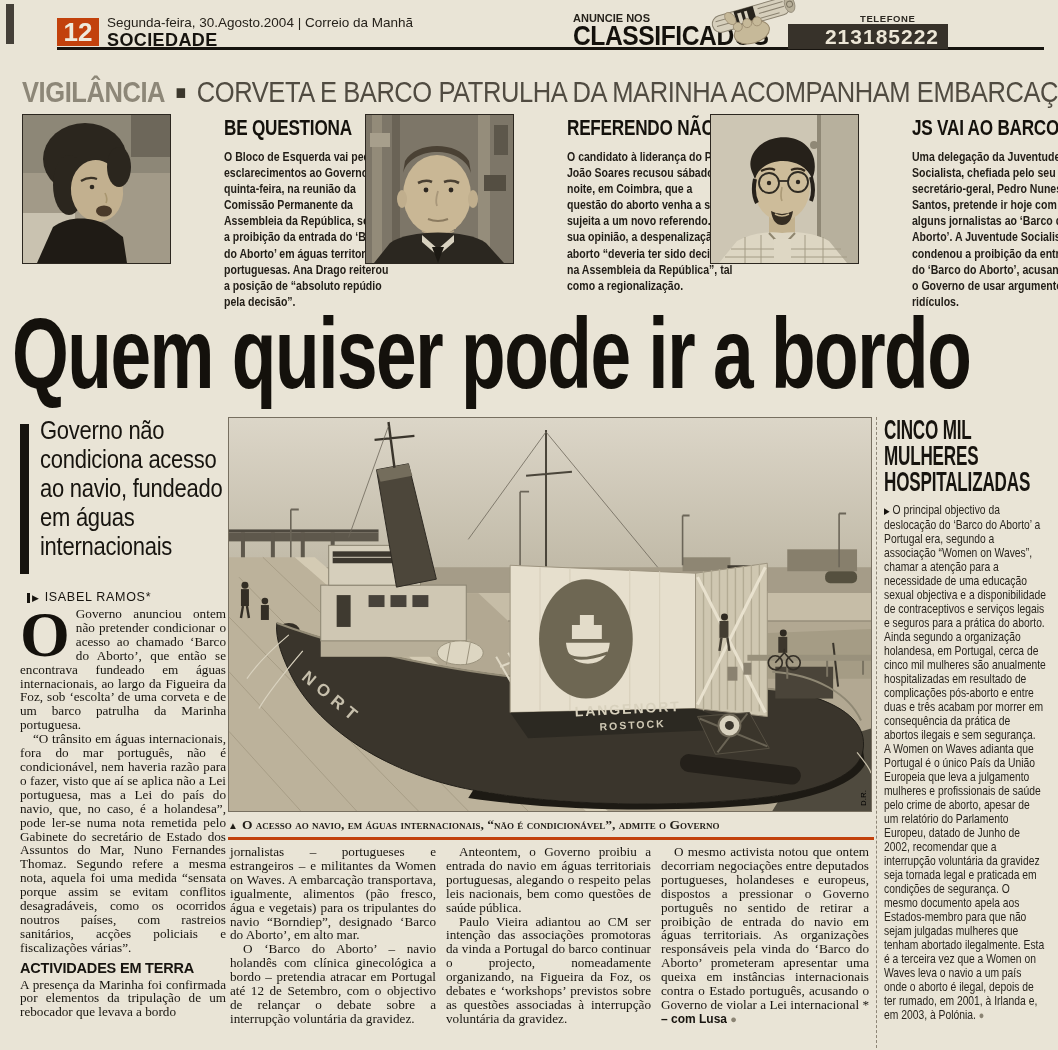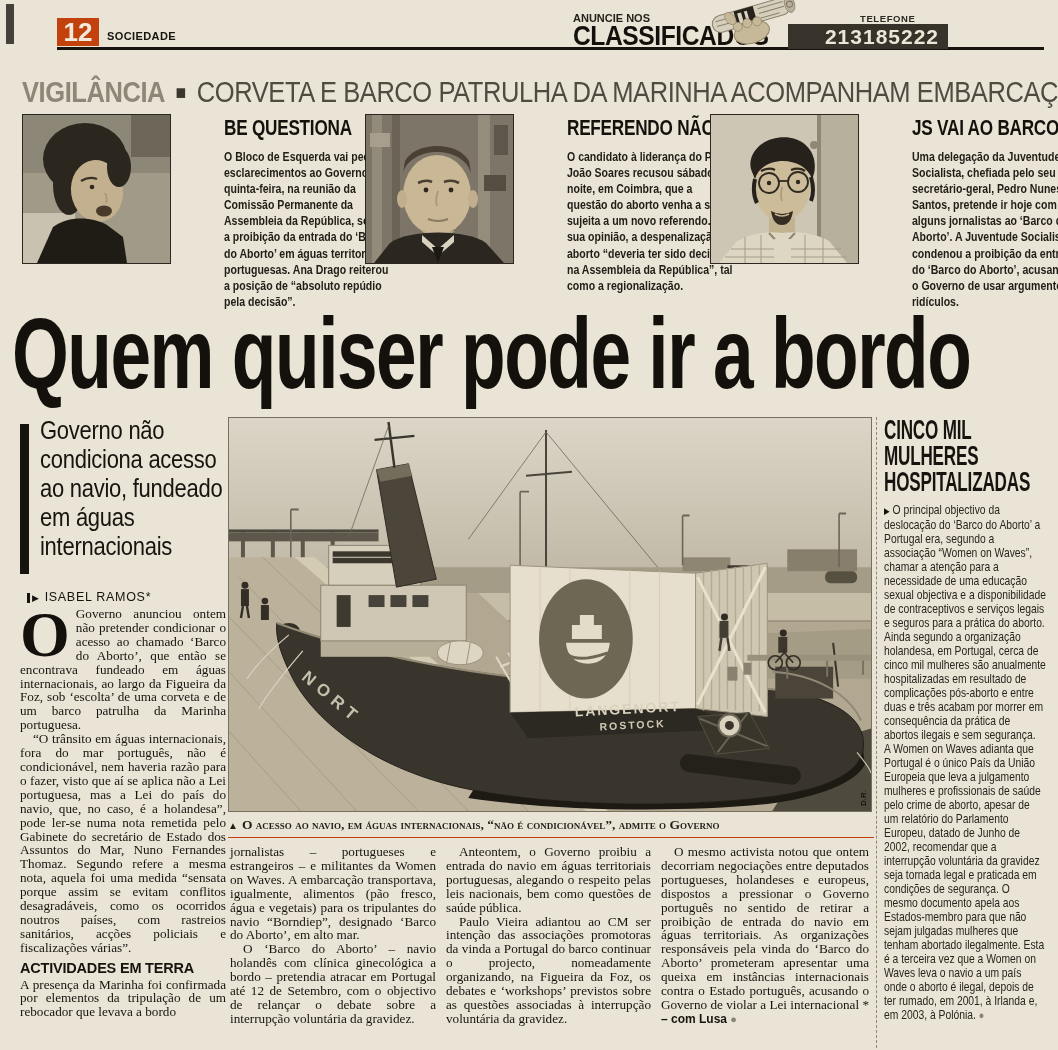--- a/index.html
+++ b/index.html
@@ -4,21 +4,21 @@
 <style>
   html,body{margin:0;padding:0;background:#6f6a5e;}
   .page{position:relative;width:1058px;height:1050px;background:#e9e4d6;overflow:hidden;
         font-family:"Liberation Sans",sans-serif;color:#1d1a15;}
   
   .artifact{position:absolute;left:6px;top:4px;width:8px;height:40px;background:#1b1711;opacity:.8;}
   .top-rule{position:absolute;left:57px;top:47px;width:987px;height:3px;background:#17140f;}
   .pagenum{position:absolute;left:57px;top:18px;width:42px;height:28px;background:#c2410c;color:#efeadb;
            font-size:26px;font-weight:bold;text-align:center;line-height:28px;}
   .dateline{position:absolute;left:107px;top:15px;font-size:13.5px;color:#26221b;}
-  .section{position:absolute;left:107px;top:30px;font-size:11px;font-weight:bold;letter-spacing:.4px;color:#17140f;}
+  .section{position:absolute;left:107px;top:30px;font-size:18px;font-weight:bold;letter-spacing:.4px;color:#17140f;}
   .ad-anuncie{position:absolute;left:573px;top:12px;font-size:11px;font-weight:bold;color:#26221b;}
   .ad-class{position:absolute;left:573px;top:20px;font-size:28px;font-weight:800;letter-spacing:-.5px;
             transform:scaleX(.88);transform-origin:left top;white-space:nowrap;color:#14110c;}
   .hand-art{position:absolute;left:688px;top:0px;}
   .phone-box{position:absolute;left:788px;top:24px;width:132px;height:25px;background:#37322a;color:#ece6d6;
              font-size:21px;font-weight:800;text-align:center;line-height:25px;letter-spacing:1px;padding-left:28px;}
   .phone-label{position:absolute;left:860px;top:13px;font-size:9.5px;font-weight:bold;letter-spacing:.6px;color:#2c2822;}
   
   .kicker{position:absolute;left:22px;top:76px;white-space:nowrap;transform:scaleX(.88);transform-origin:left top;
           font-size:29px;}
@@ -48,21 +48,21 @@
   .bodycol p.indent{text-indent:13px;}
   .col1{position:absolute;left:20px;top:607px;width:206px;}
   .dropcap{float:left;font-size:64px;line-height:50px;font-weight:bold;padding:3px 6px 0 0;color:#14110c;
            font-family:"Liberation Serif",serif;}
   .subhead{font-family:"Liberation Sans",sans-serif;font-weight:800;font-size:14.5px;letter-spacing:-.2px;
            margin:7px 0 2px !important;text-indent:0 !important;text-align:left;}
   
   .main-photo{position:absolute;left:228px;top:417px;width:644px;height:395px;border:1px solid #776f60;
               box-sizing:border-box;background:#c9c2b1;}
   .caption{position:absolute;left:228px;top:817px;width:646px;font-family:"Liberation Serif",serif;font-weight:bold;
-           font-size:13.5px;font-variant:small-caps;color:#211d17;border-bottom:1px solid #c2410c;padding-bottom:4px;}
+           font-size:13.5px;font-variant:small-caps;color:#211d17;border-bottom:3px solid #c2410c;padding-bottom:4px;}
   .cap-marker{font-size:10px;font-variant:normal;margin-right:4px;}
   
   .col2{position:absolute;left:230px;top:845px;width:206px;}
   .col3{position:absolute;left:446px;top:845px;width:205px;}
   .col4{position:absolute;left:661px;top:845px;width:208px;}
   .wire{font-family:"Liberation Sans",sans-serif;font-size:12px;font-weight:bold;}
   .enddot{color:#8a8373;font-size:11px;}
   
   .sidebar-sep{position:absolute;left:876px;top:417px;height:631px;border-left:1px dashed #8d8576;}
   .sidebar{position:absolute;left:884px;top:417px;width:162px;}
@@ -74,20 +74,21 @@
   .sb-marker{font-size:9px;color:#14110c;}
 </style>
 </head>
 <body>
 
 <div class="page">
 
   <div class="artifact"></div>
   <div class="top-rule"></div>
   <div class="pagenum">12</div>
+  <div class="dateline">Segunda-feira, 30.Agosto.2004 | Correio da Manhã</div>
   <div class="section">SOCIEDADE</div>
 
   <div class="ad-anuncie">ANUNCIE NOS</div>
   <div class="ad-class">CLASSIFICADOS</div>
   <div class="hand-art">
     <svg width="128" height="52" viewBox="0 0 128 52">
       <g transform="rotate(-16 60 26)">
         <rect x="26" y="8" width="80" height="17" rx="8.5" fill="#d6cfbc" stroke="#8a8270"></rect>
         <ellipse cx="106" cy="16.5" rx="5" ry="8.5" fill="#b8b09a" stroke="#8a8270" stroke-width=".7"></ellipse>
         <circle cx="106" cy="16.5" r="3" fill="none" stroke="#7c7462"></circle>

